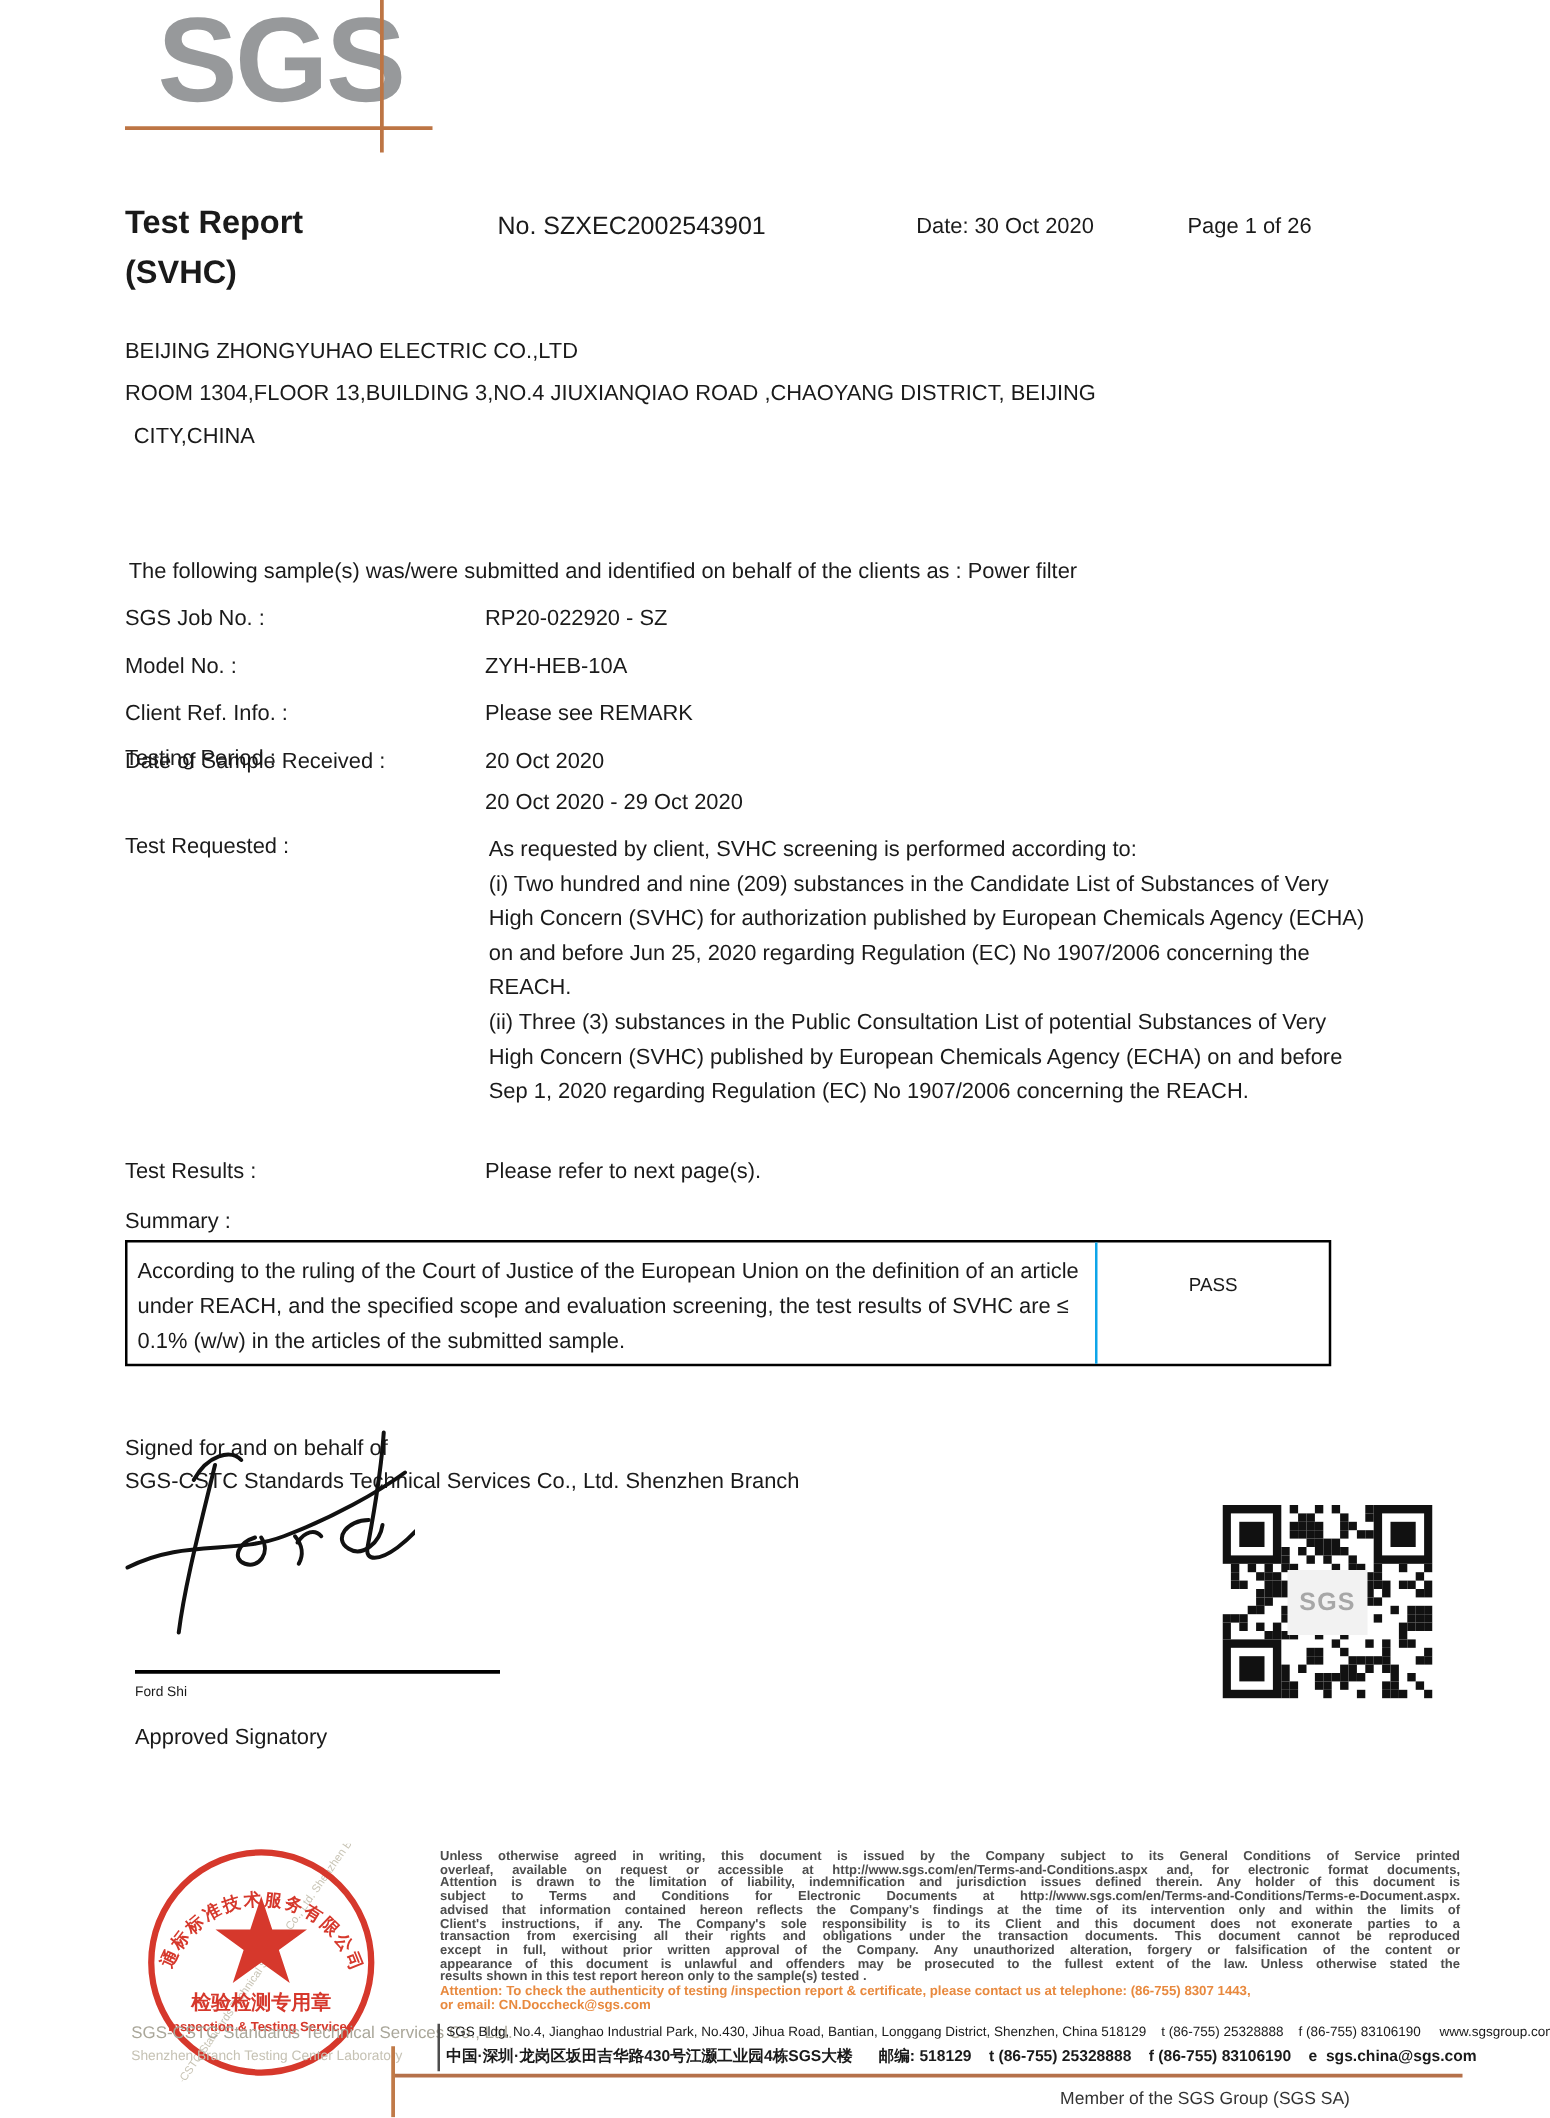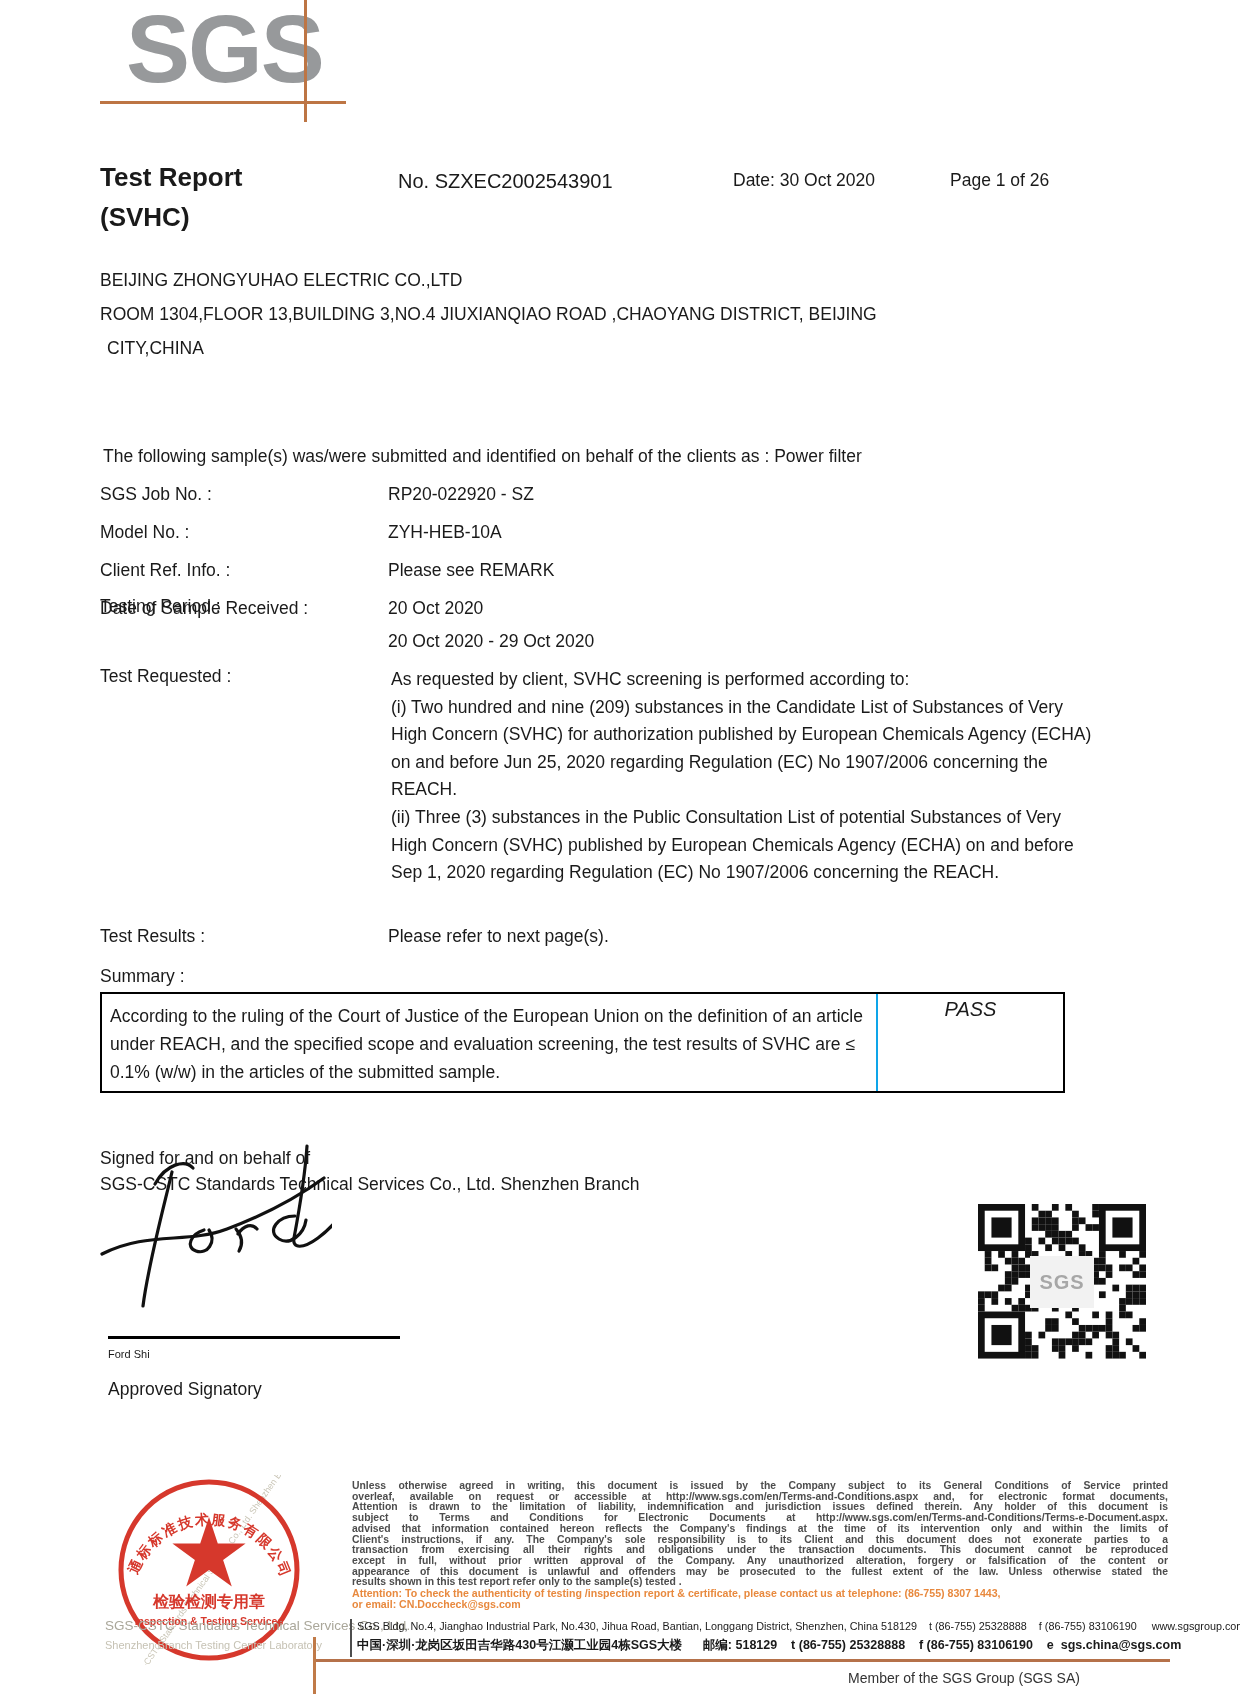--- a/index.html
+++ b/index.html
@@ -30,21 +30,21 @@
 
   .flabel { left:100px; font-size:17.5px; white-space:nowrap; }
   .fvalue { left:388px; font-size:17.5px; white-space:nowrap; }
 
   .req-par { left:391px; top:666px; width:710px; font-size:17.5px; line-height:27.6px; }
   .req-par div { margin:0; }
 
   .summary-label { left:100px; top:966px; font-size:17.5px; }
   .summary-box { left:100px; top:992px; width:965px; height:101px; border:2px solid #000; display:flex; }
   .summary-text { width:776px; border-right:2px solid #0ea5e9; padding:8px 10px 0 8px; font-size:17.5px; line-height:28px; }
-  .summary-pass { flex:1; display:flex; justify-content:center; padding-top:4px; font-size:20px;font-style:italic; }
+  .summary-pass { flex:1; display:flex; justify-content:center; padding-top:26px; font-size:15px; }
 
   .signedfor { left:100px; top:1148px; font-size:17.5px; }
   .signcompany { left:100px; top:1174px; font-size:17.5px; white-space:nowrap; }
 
   .sig-svg { left:92px; top:1126px; }
   .sig-line { left:108px; top:1336px; width:292px; height:3px; background:#000; }
   .sig-name { left:108px; top:1348px; font-size:11px; }
   .sig-role { left:108px; top:1379px; font-size:17.5px; }
 
   
@@ -367,21 +367,21 @@
   <div class="abs legal">
     <div class="jl">Unless otherwise agreed in writing, this document is issued by the Company subject to its General Conditions of Service printed</div>
     <div class="jl">overleaf, available on request or accessible at http://www.sgs.com/en/Terms-and-Conditions.aspx and, for electronic format documents,</div>
     <div class="jl">Attention is drawn to the limitation of liability, indemnification and jurisdiction issues defined therein. Any holder of this document is</div>
     <div class="jl">subject to Terms and Conditions for Electronic Documents at http://www.sgs.com/en/Terms-and-Conditions/Terms-e-Document.aspx.</div>
     <div class="jl">advised that information contained hereon reflects the Company's findings at the time of its intervention only and within the limits of</div>
     <div class="jl">Client's instructions, if any. The Company's sole responsibility is to its Client and this document does not exonerate parties to a</div>
     <div class="jl">transaction from exercising all their rights and obligations under the transaction documents. This document cannot be reproduced</div>
     <div class="jl">except in full, without prior written approval of the Company. Any unauthorized alteration, forgery or falsification of the content or</div>
     <div class="jl">appearance of this document is unlawful and offenders may be prosecuted to the fullest extent of the law. Unless otherwise stated the</div>
-    <div class="ll">results shown in this test report refer only to the sample(s) tested .</div>
+    <div class="ll">results shown in this test report hereon only to the sample(s) tested .</div>
   </div>
   <div class="abs attention">
     <div>Attention: To check the authenticity of testing /inspection report &amp; certificate, please contact us at telephone: (86-755) 8307 1443,</div>
     <div>or email: CN.Doccheck@sgs.com</div>
   </div>
 
   <div class="abs addr-vbar"></div>
   <div class="abs addr-en">SGS Bldg, No.4, Jianghao Industrial Park, No.430, Jihua Road, Bantian, Longgang District, Shenzhen, China 518129    t (86-755) 25328888    f (86-755) 83106190     www.sgsgroup.com.cn</div>
   <div class="abs addr-cn">中国·深圳·龙岗区坂田吉华路430号江灏工业园4栋SGS大楼      邮编: 518129    t (86-755) 25328888    f (86-755) 83106190    e  sgs.china@sgs.com</div>
   <div class="abs foot-hline"></div>

